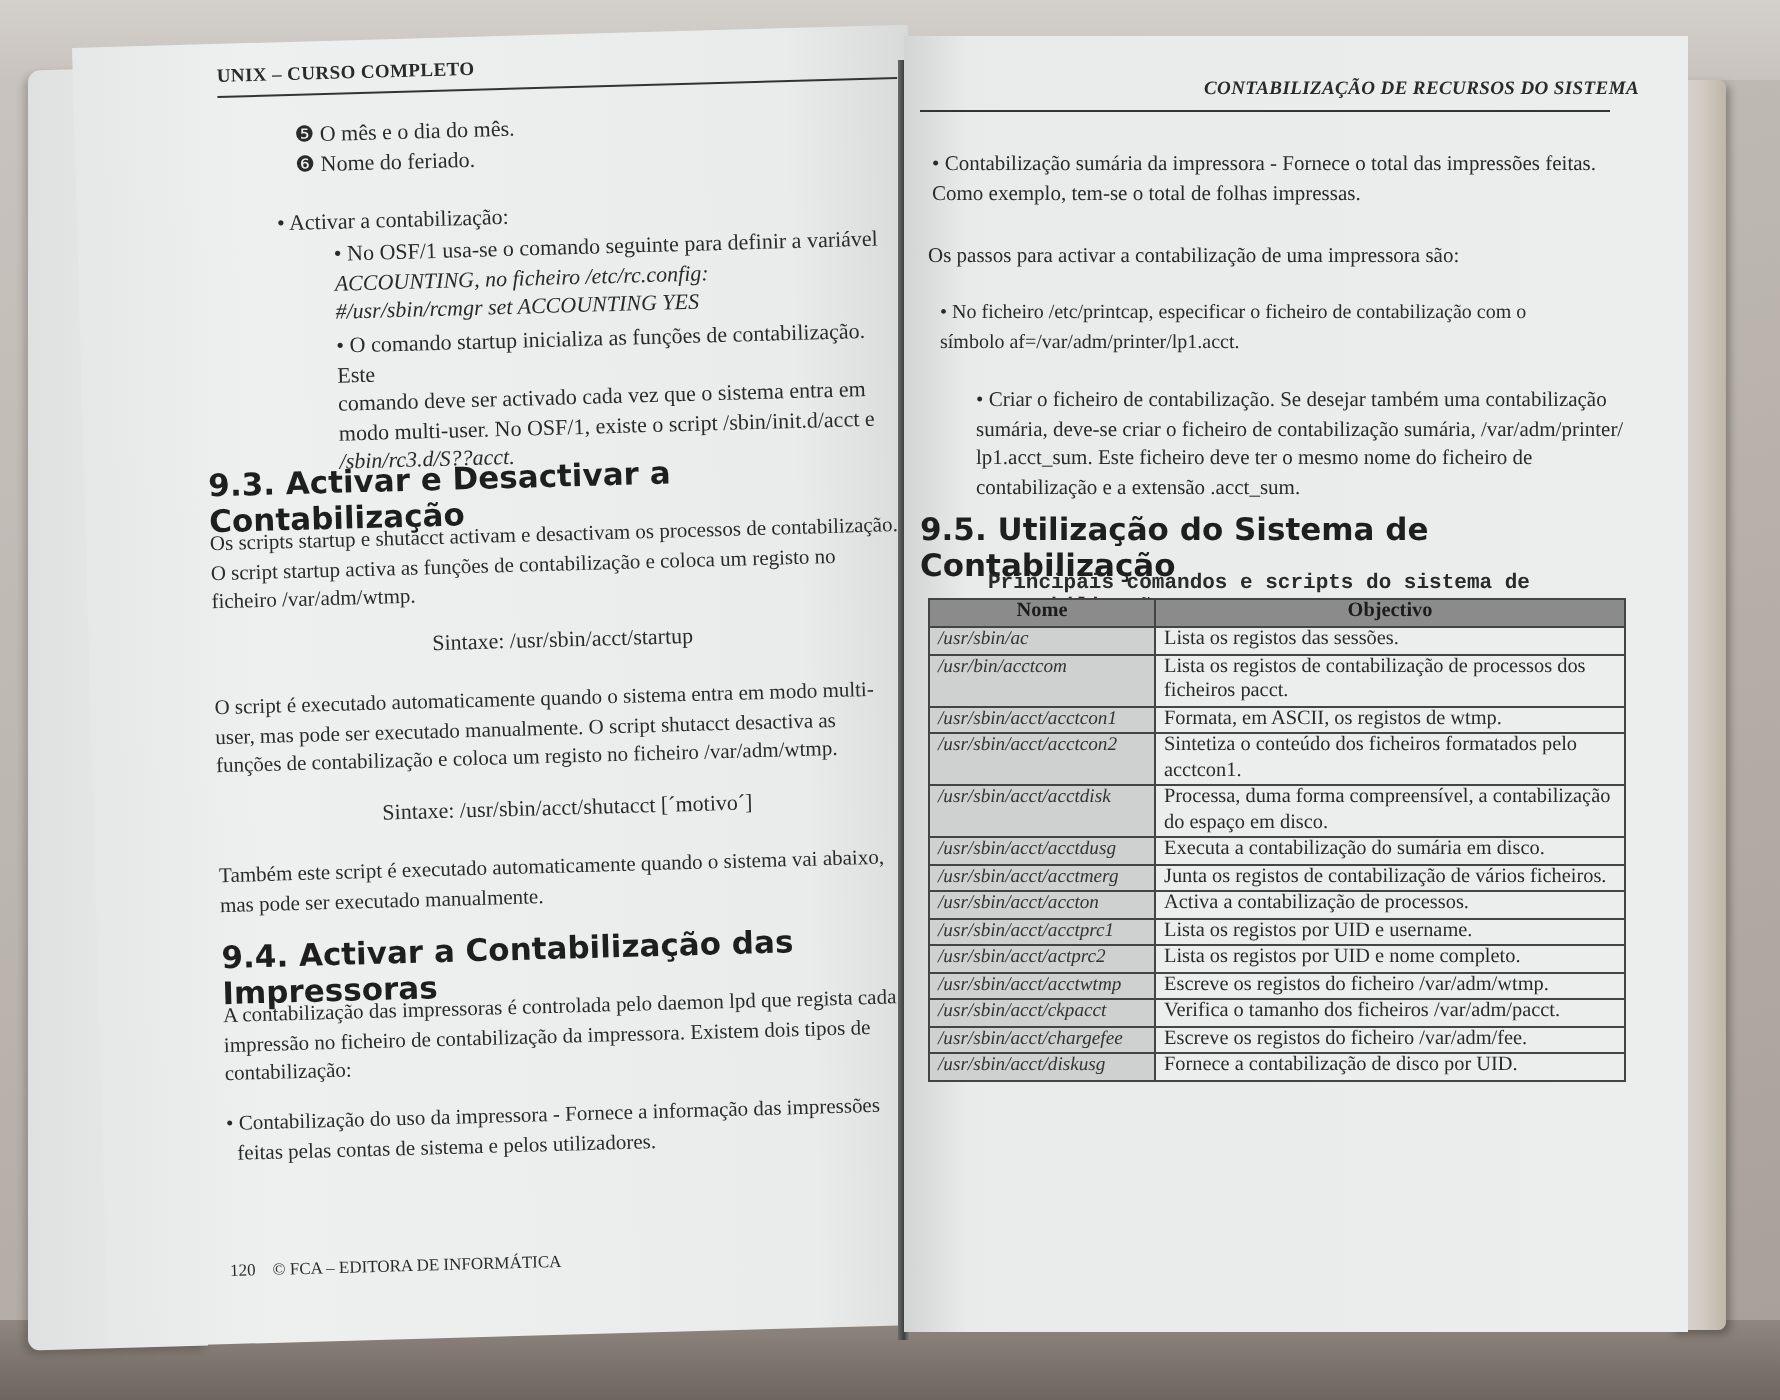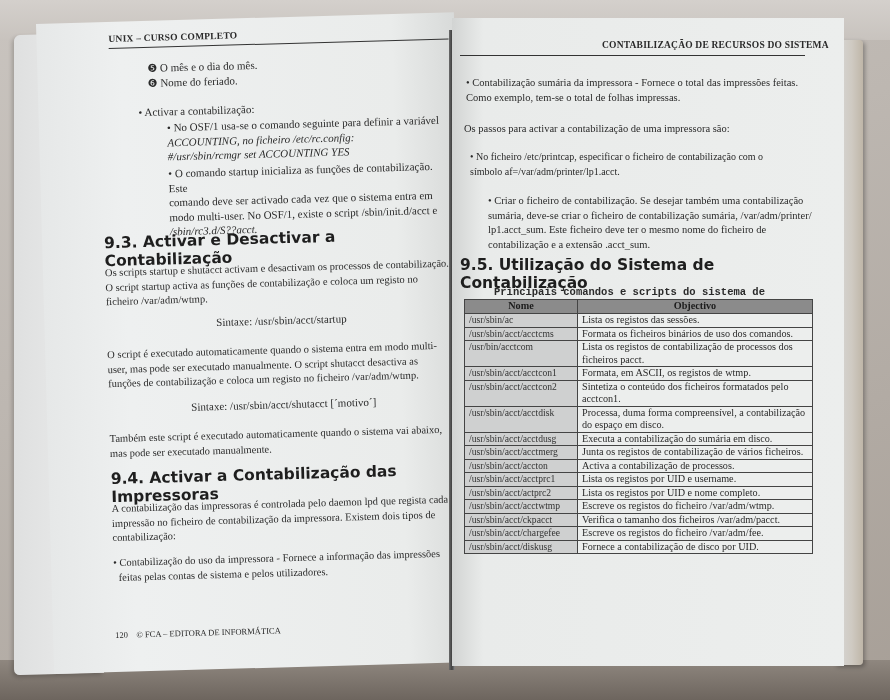--- a/index.html
+++ b/index.html
@@ -36,21 +36,21 @@
 
   .txt { position:absolute; font-size:11px; line-height:14.5px; }
   .txt i, .i { font-style:italic; }
   .h2 { position:absolute; font-family: "DejaVu Sans", sans-serif; font-weight:bold; font-size:15.5px; color:#1e1e1e; }
   .center { text-align:center; }
   .foot { position:absolute; font-size:8.5px; }
 
   table.cmd { position:absolute; border-collapse:collapse; font-size:10.2px; line-height:12.5px; }
   table.cmd th { background:#8b8b8b; color:#1c1c1c; font-weight:bold; border:1px solid #444; padding:0 20px; height:13px; }
   table.cmd td { border:1px solid #444; padding:0 4px; vertical-align:top; }
-  table.cmd td.name { font-size:9.6px; background:#cfd0d0; width:104px; color:#333;margin-top:16px; }
+  table.cmd td.name { font-style:italic; font-size:9.6px; background:#cfd0d0; width:104px; color:#333;margin-top:16px; }
   table.cmd td.desc { width:226px; background:#eceeed; }
   .cap { position:absolute; font-weight:bold; font-size:10.5px;font-family:Liberation Mono, monospace; }
 </style>
 </head>
 <body>
 
 <div class="desk-top"></div>
 <div class="desk-bottom"></div>
 <div class="stack-left"></div>
 <div class="stack-right"></div>
@@ -112,21 +112,21 @@
 
   <div class="foot" style="left:62px;top:608px;">
     <span>120</span>
     &nbsp;&nbsp;&nbsp;<span>© FCA – EDITORA DE INFORMÁTICA</span>
   </div>
 </div>
 
 <div class="gutter"></div>
 
 <div class="page page-right">
-  <div class="runhead" style="left:150px;top:22px;">CONTABILIZAÇÃO DE RECURSOS DO SISTEMA</div>
+  <div class="runhead" style="left:150px;top:22px;font-style:italic;">CONTABILIZAÇÃO DE RECURSOS DO SISTEMA</div>
   <div class="runhead-rule" style="left:8px;top:37px;width:345px;"></div>
 
   <div class="txt" style="left:14px;top:58px;width:340px;font-size:10.5px;">
     • <span>Contabilização sumária da impressora - Fornece o total das impressões feitas.</span><br>
     <span>Como exemplo, tem-se o total de folhas impressas.</span>
   </div>
   <div class="txt" style="left:12px;top:104px;font-size:10.5px;">Os passos para activar a contabilização de uma impressora são:</div>
   <div class="txt" style="left:18px;top:132px;width:340px;font-size:10px;">
     • <span>No ficheiro /etc/printcap, especificar o ficheiro de contabilização com o</span><br>
     <span>símbolo af=/var/adm/printer/lp1.acct.</span>
@@ -147,24 +147,20 @@
         <th>Nome</th>
         <th>Objectivo</th>
       </tr>
     </thead>
     <tbody>
       <tr>
           <td class="name">/usr/sbin/ac</td>
           <td class="desc">Lista os registos das sessões.</td>
         </tr>
       <tr>
-          <td class="name">/usr/sbin/acct/acctcms</td>
-          <td class="desc">Formata os ficheiros binários de uso dos comandos.</td>
-        </tr>
-      <tr>
           <td class="name">/usr/bin/acctcom</td>
           <td class="desc">Lista os registos de contabilização de processos dos ficheiros pacct.</td>
         </tr>
       <tr>
           <td class="name">/usr/sbin/acct/acctcon1</td>
           <td class="desc">Formata, em ASCII, os registos de wtmp.</td>
         </tr>
       <tr>
           <td class="name">/usr/sbin/acct/acctcon2</td>
           <td class="desc">Sintetiza o conteúdo dos ficheiros formatados pelo acctcon1.</td>

